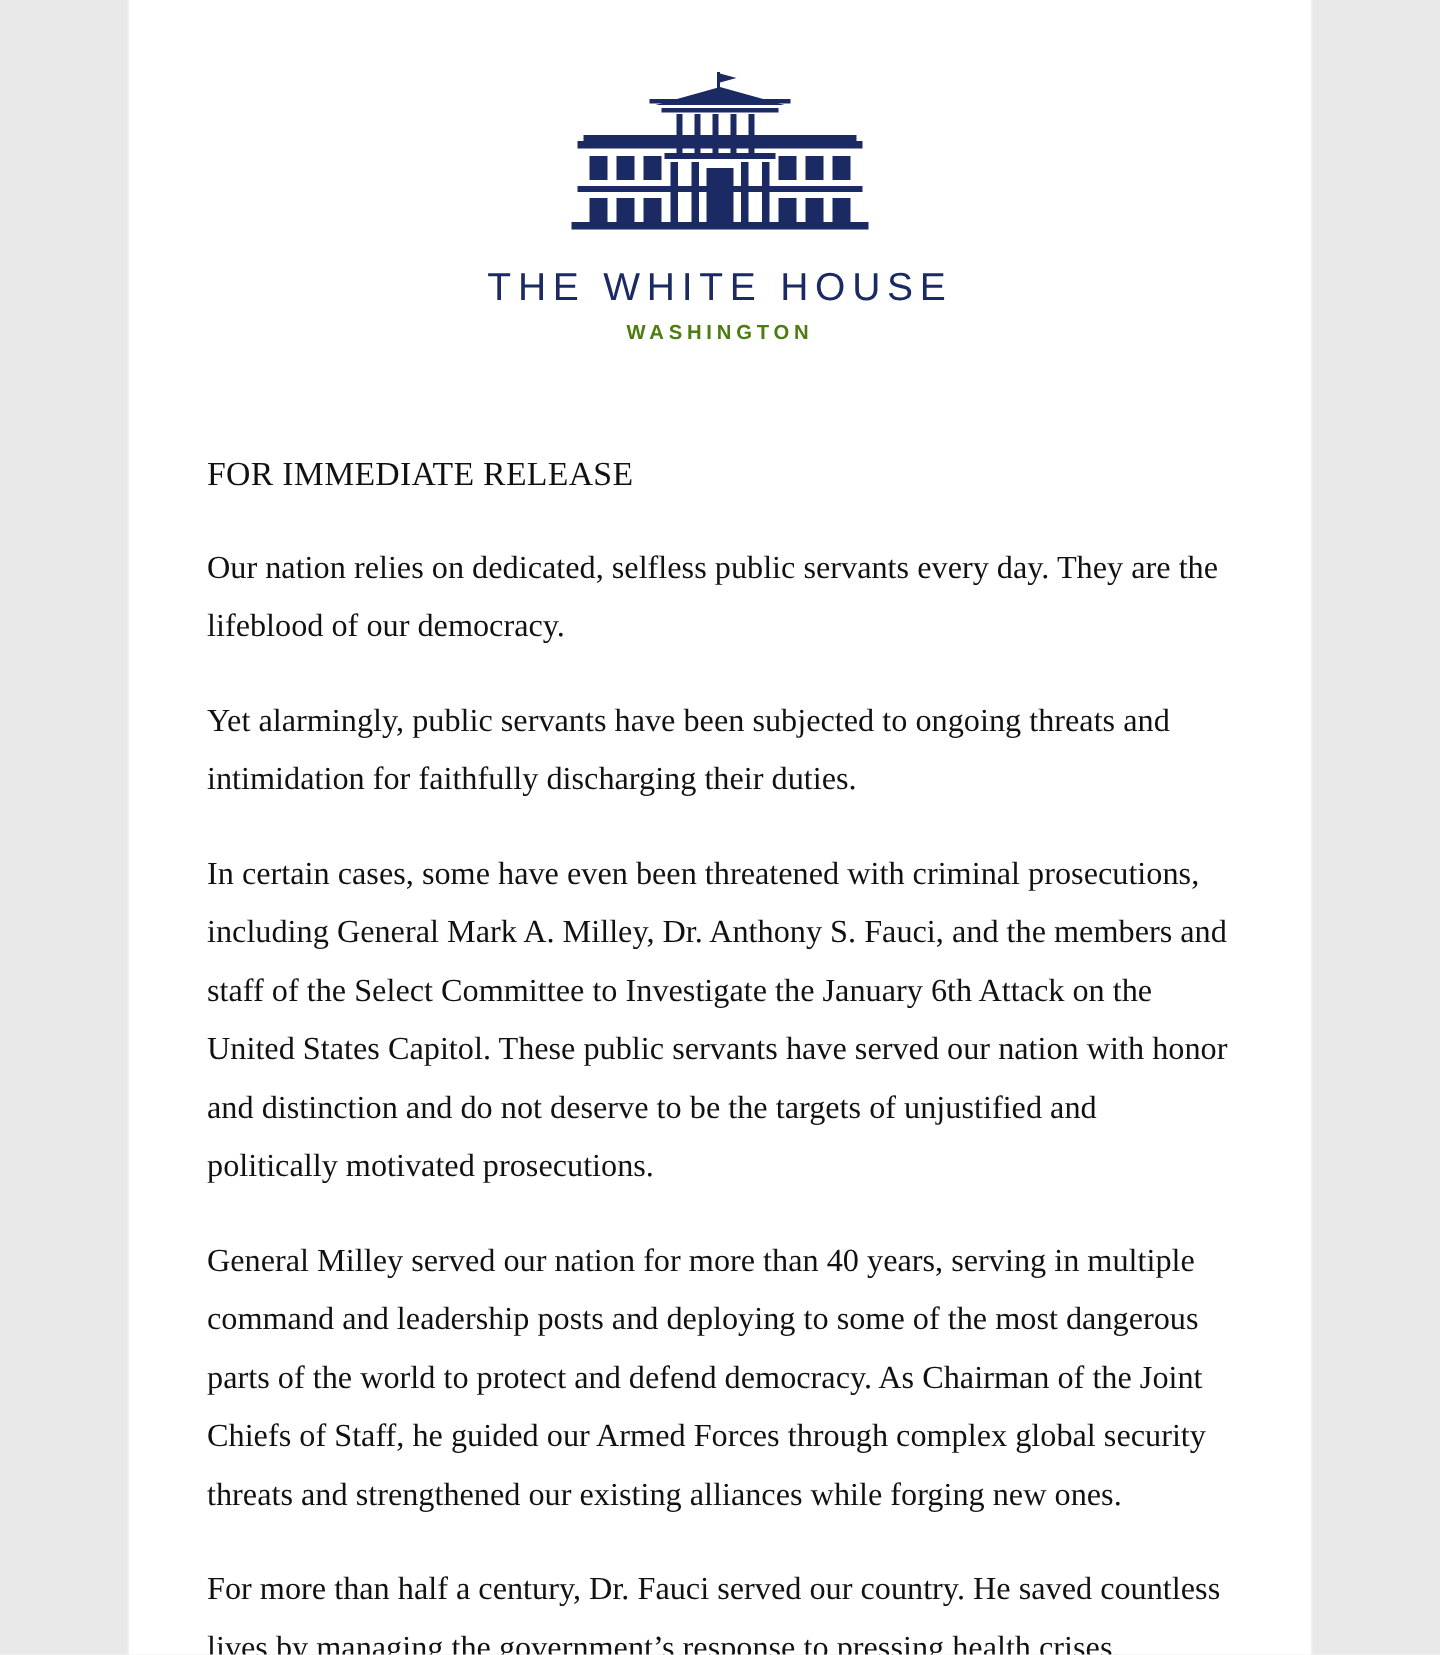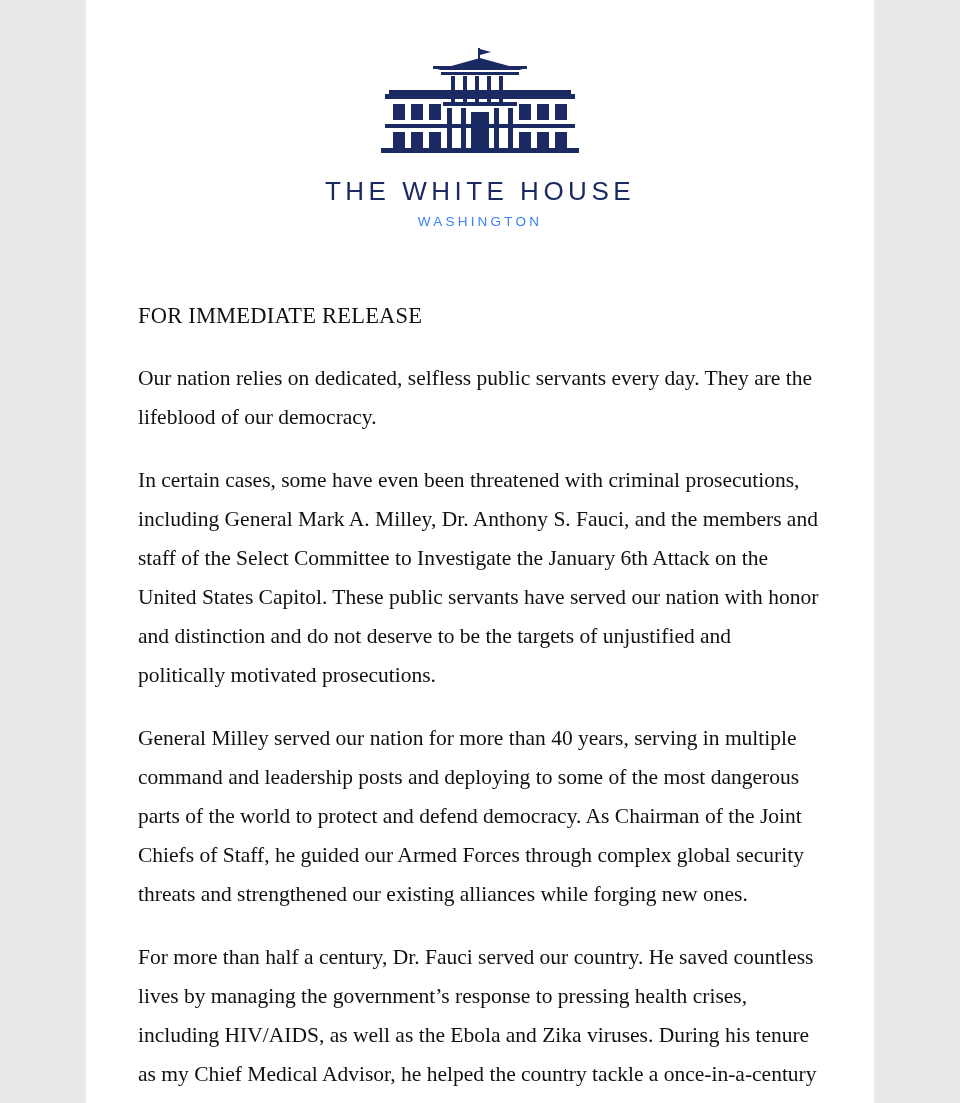--- a/index.html
+++ b/index.html
@@ -36,22 +36,22 @@
     font-size: 26px;
     letter-spacing: 4.5px;
     color: #1b2a63;
     font-weight: 400;
   }
   .wh-sub {
     margin-top: 7px;
     font-family: "Liberation Sans", sans-serif;
     font-size: 13.5px;
     letter-spacing: 3.2px;
-    color: #3b82f6;
-    font-weight: 400;
+    color: #4d7c0f;
+    font-weight: 700;
   }
   .release-block {
     margin-top: 74px;
   }
   .release-label {
     font-size: 22.5px;
     font-weight: 400;
     color: #111111;
     letter-spacing: 0.2px;
   }
@@ -138,18 +138,19 @@
     <div class="wh-sub">WASHINGTON</div>
   </div>
 
   <div class="release-block">
     <div class="release-label">FOR IMMEDIATE RELEASE</div>
   </div>
 
 
   <div class="body-text">
     <p>Our nation relies on dedicated, selfless public servants every day.  They are the lifeblood of our democracy.</p>
+    <p>Yet alarmingly, public servants have been subjected to ongoing threats and intimidation for faithfully discharging their duties.</p>
     <p>In certain cases, some have even been threatened with criminal prosecutions, including General Mark A. Milley, Dr. Anthony S. Fauci, and the members and staff of the Select Committee to Investigate the January 6th Attack on the United States Capitol. These public servants have served our nation with honor and distinction and do not deserve to be the targets of unjustified and politically motivated prosecutions.</p>
     <p>General Milley served our nation for more than 40 years, serving in multiple command and leadership posts and deploying to some of the most dangerous parts of the world to protect and defend democracy.  As Chairman of the Joint Chiefs of Staff, he guided our Armed Forces through complex global security threats and strengthened our existing alliances while forging new ones.</p>
     <p>For more than half a century, Dr. Fauci served our country. He saved countless lives by managing the government’s response to pressing health crises, including HIV/AIDS, as well as the Ebola and Zika viruses.  During his tenure as my Chief Medical Advisor, he helped the country tackle a once-in-a-century pandemic.  The United States is safer and healthier because of him.</p>
   </div>
 
 </div>
 
 </body></html>

